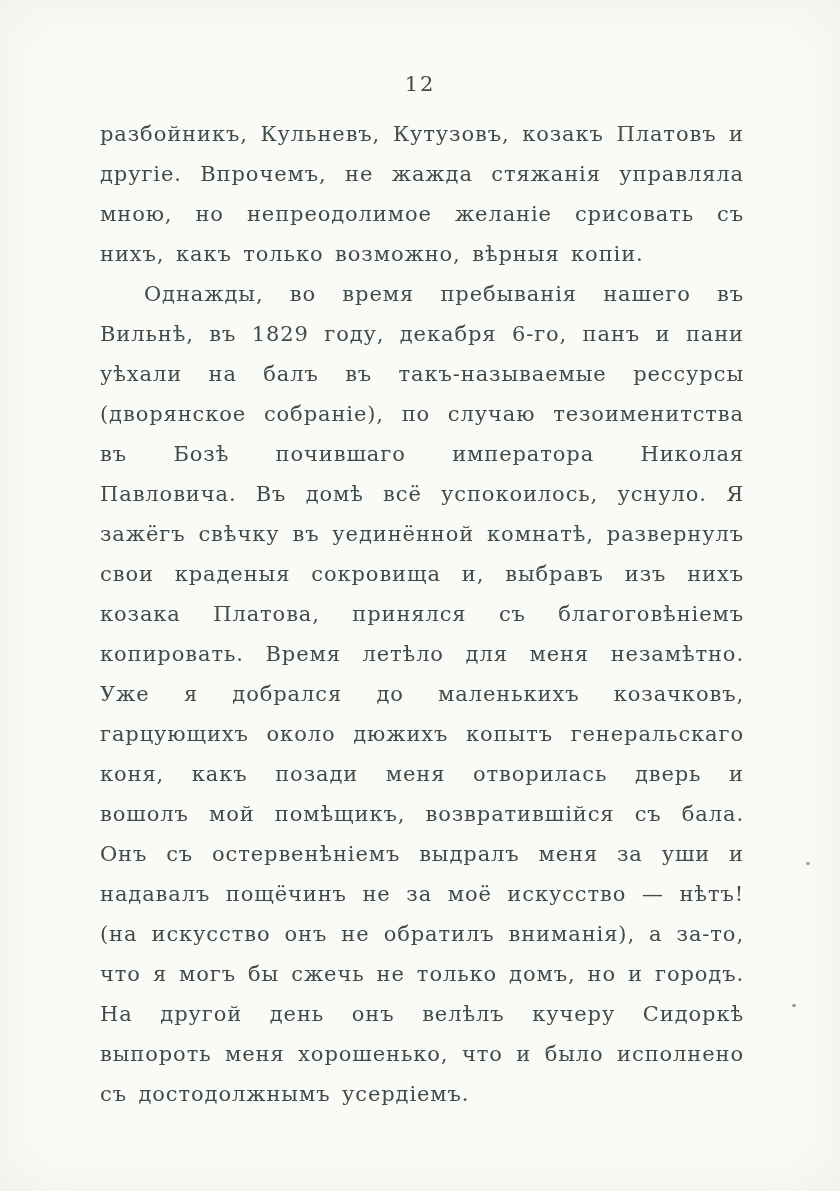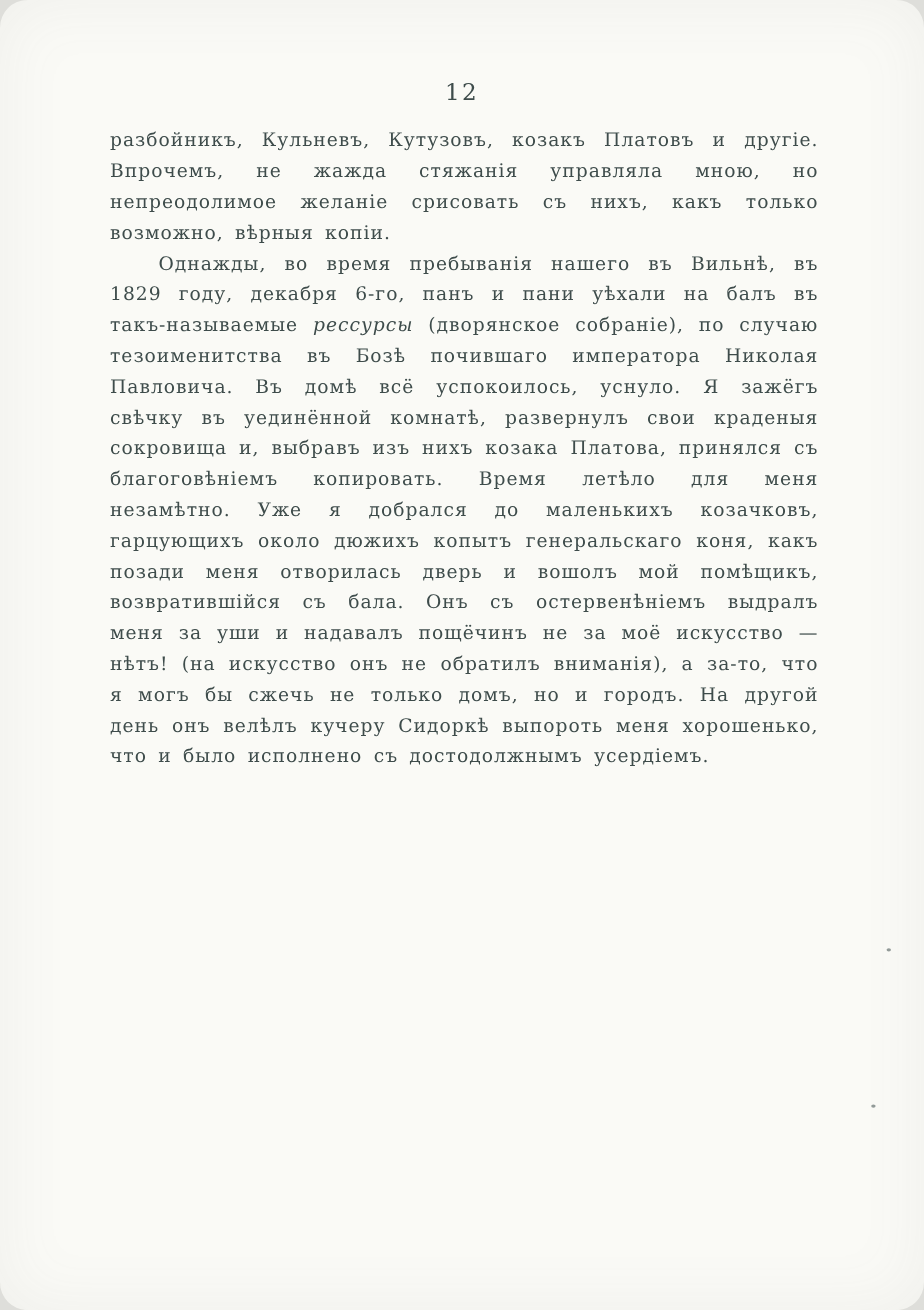--- a/index.html
+++ b/index.html
@@ -10,52 +10,50 @@
   .page {
     position: relative;
     width: 840px;
     height: 1191px;
     margin: 0 auto;
     background: var(--paper, #fafaf6);
     overflow: hidden;
     font-family: "DejaVu Serif", "Liberation Serif", serif;
     color: var(--ink, #3e4c4b);
     box-shadow: inset 0 0 60px rgba(120,120,110,0.08);
-    border-radius: 25px;
   }
   .page-number {
     position: absolute;
     top: 72px;
     left: 0;
     right: 0;
     text-align: center;
     font-size: 21px;
     letter-spacing: 2px;
   }
   .text-block {
     position: absolute;
     top: 114px;
     left: 100px;
     width: 644px;
-    font-size: 17px;
-    line-height: 28px;
+    font-size: 21px;
+    line-height: 40px;
     letter-spacing: 0.9px;
     word-spacing: 4px;
     text-align: justify;
   }
   .para {
     margin: 0;
     padding: 0;
     text-indent: 0;
   }
   .para.indent {
     text-indent: 44px;
   }
   .italic {
-    font-style: italic;
   }
   .speck {
     position: absolute;
     background: rgba(62, 76, 75, 0.55);
     border-radius: 50%;
   }
   .speck-1 { left: 806px; top: 862px; width: 4px; height: 3px; }
   .speck-2 { left: 792px; top: 1004px; width: 4px; height: 3px; }
 </style>
 </head>

